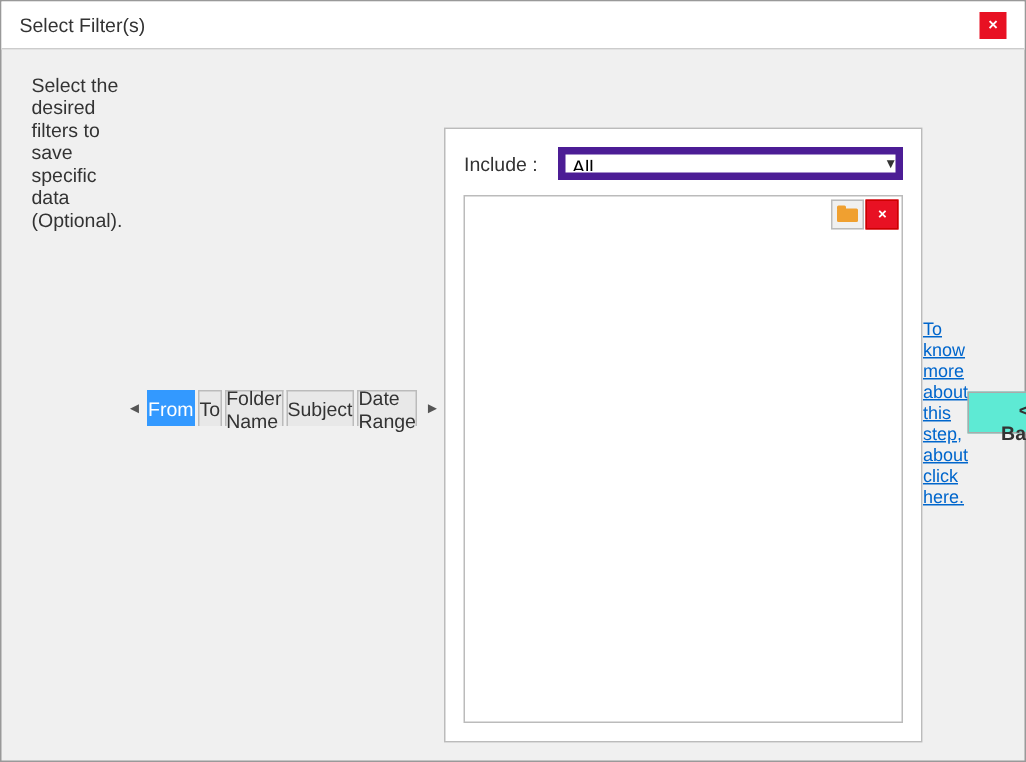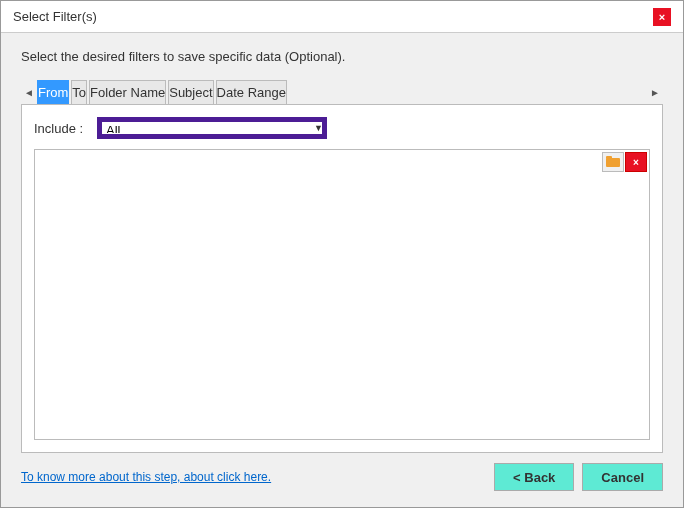--- a/index.html
+++ b/index.html
@@ -45,21 +45,20 @@
       cursor: pointer;
       font-size: 11px;
       display: flex;
       align-items: center;
       justify-content: center;
       font-weight: bold;
     }
     .dialog-body {
       flex: 1;
       display: flex;
-      flex-direction: column;
       padding: 16px 20px 12px 20px;
     }
     .description {
       font-size: 13px;
       color: #333;
       margin-bottom: 16px;
     }
     .tab-bar-container {
       display: flex;
       align-items: center;
@@ -99,20 +98,21 @@
       color: white;
       border-color: #3399ff;
     }
     .tab-content {
       background: #fff;
       border: 1px solid #bbb;
       flex: 1;
       padding: 12px;
       display: flex;
       flex-direction: column;
+      margin-top: 36px;
     }
     .include-row {
       display: flex;
       align-items: center;
       margin-bottom: 10px;
     }
     .include-label {
       font-size: 13px;
       color: #333;
       margin-right: 8px;

